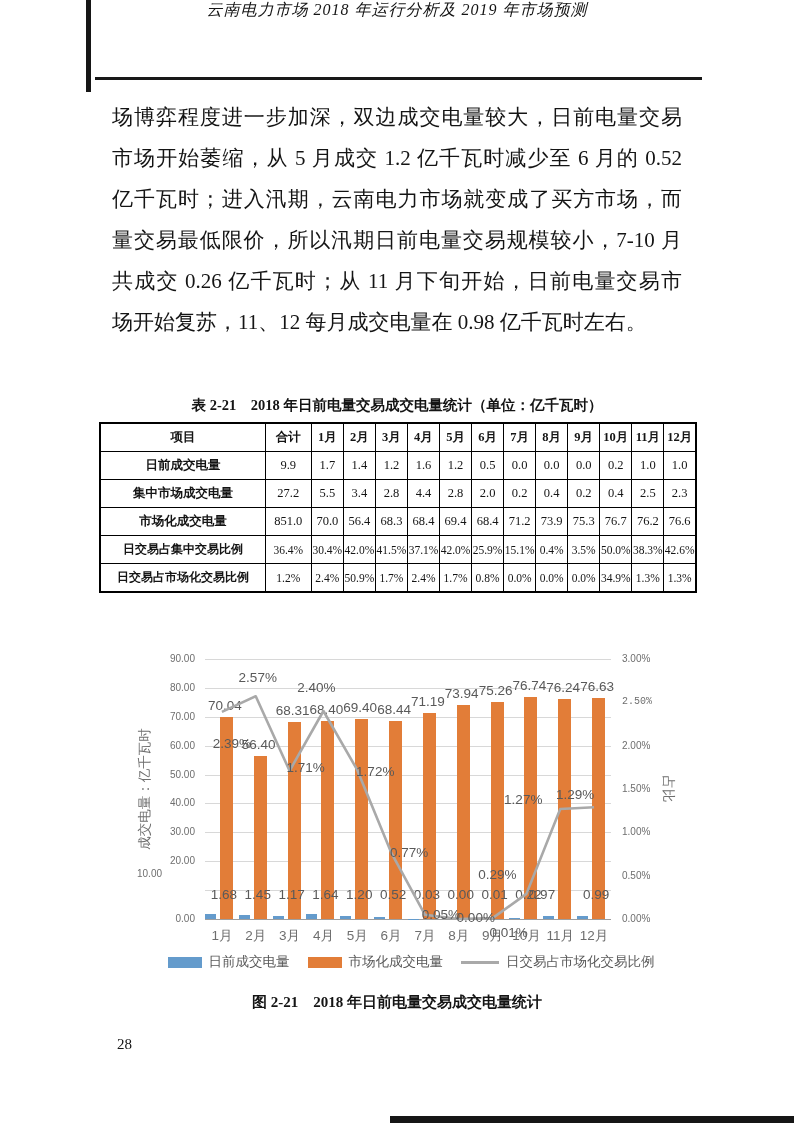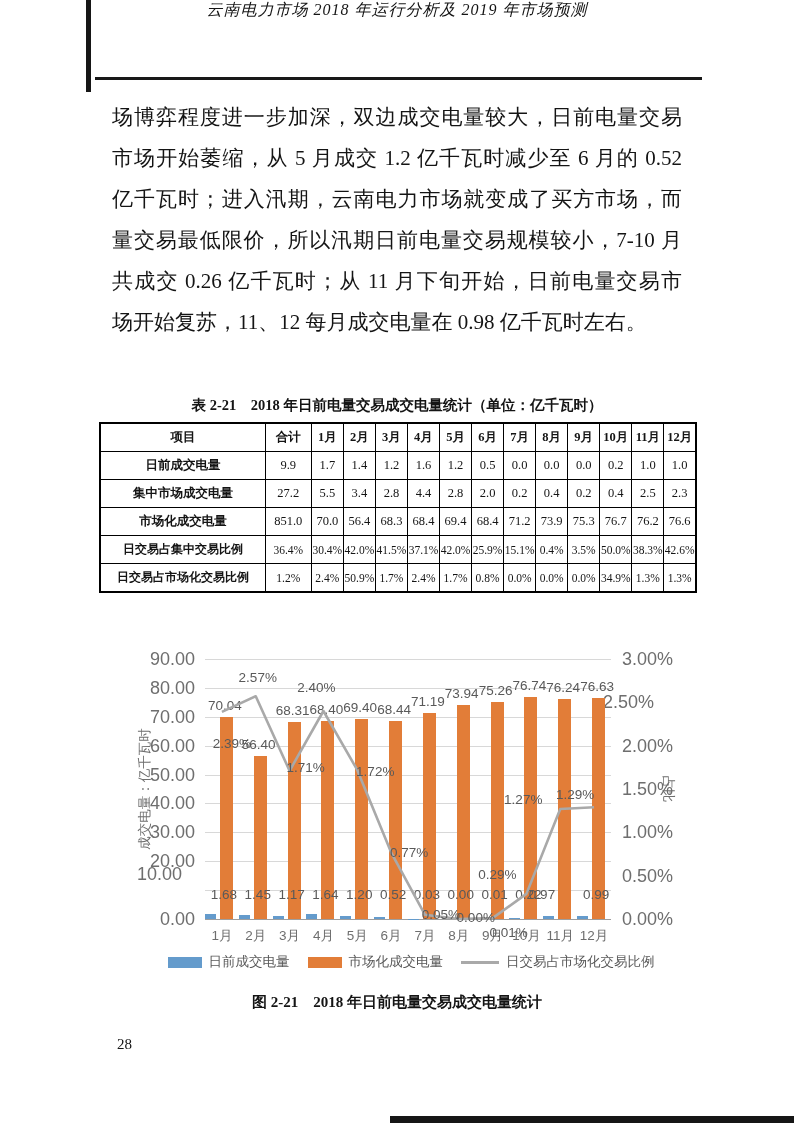--- a/index.html
+++ b/index.html
@@ -27,21 +27,21 @@
   thead th{font-weight:bold;}
   td.rowhead{font-weight:bold;font-size:12.5px;}
   tr.pct td{font-size:11.5px;}
   tr.pct td.rowhead{font-size:12px;}
   
   .chart{position:absolute;left:130px;top:650px;width:562px;height:332px;
     font-family:"Liberation Sans","DejaVu Sans",sans-serif;}
   .chart div{position:absolute;}
   .grid{height:1px;background:#D8D8D8;}
   .grid.base{background:#9E9E9E;}
-  .tick{font-size:18px;color:#6E6E6E;line-height:16px;}
+  .tick{font-size:10px;color:#6E6E6E;line-height:16px;}
   .dlabel{font-size:13.5px;color:#595959;text-align:center;line-height:16px;white-space:nowrap;}
   .plabel{font-size:13.5px;color:#595959;text-align:center;line-height:16px;white-space:nowrap;}
   .cat{font-size:13.5px;color:#6E6E6E;text-align:center;line-height:16px;}
   .axis-title{font-size:13.5px;color:#6E6E6E;text-align:center;line-height:18px;}
   .bar{bottom:auto;}
   .chart svg{position:absolute;left:0;top:0;pointer-events:none;}
   .legend{position:absolute;left:0;top:303px;width:100%;display:flex;justify-content:center;
     align-items:center;font-size:13.5px;color:#595959;}
   .leg-item{display:flex;align-items:center;margin:0 9px;}
   .swatch{display:inline-block;width:34px;height:11px;margin-right:7px;}
@@ -223,21 +223,21 @@
       <div class="tick" style="left: 7px; top: 145.444px; width: 58px; text-align: right;">40.00</div>
       <div class="grid" style="left: 75px; top: 182.333px; width: 406px;"></div>
       <div class="tick" style="left: 7px; top: 174.333px; width: 58px; text-align: right;">30.00</div>
       <div class="grid" style="left: 75px; top: 211.222px; width: 406px;"></div>
       <div class="tick" style="left: 7px; top: 203.222px; width: 58px; text-align: right;">20.00</div>
       <div class="grid" style="left: 75px; top: 240.111px; width: 406px;"></div>
       <div class="tick" style="left: 7px; top: 216px; width: 58px; text-align: left;">10.00</div>
       <div class="grid base" style="left: 75px; top: 269px; width: 406px;"></div>
       <div class="tick" style="left: 7px; top: 261px; width: 58px; text-align: right;">0.00</div>
       <div class="tick" style="left: 492px; top: 1px; width: 54px;">3.00%</div>
-      <div class="tick" style="left: 473px; top: 44.3333px; width: 54px;">2.50%</div>
+      <div class="tick" style="left: 492px; top: 44.3333px; width: 54px; font-family: Liberation Mono, monospace;">2.50%</div>
       <div class="tick" style="left: 492px; top: 87.6667px; width: 54px;">2.00%</div>
       <div class="tick" style="left: 492px; top: 131px; width: 54px;">1.50%</div>
       <div class="tick" style="left: 492px; top: 174.333px; width: 54px;">1.00%</div>
       <div class="tick" style="left: 492px; top: 217.667px; width: 54px;">0.50%</div>
       <div class="tick" style="left: 492px; top: 261px; width: 54px;">0.00%</div>
       <div class="axis-title" style="left: -85px; top: 130px; width: 200px; transform: rotate(-90deg);">成交电量：亿千瓦时</div>
       <div class="axis-title" style="left: 508px; top: 130px; width: 60px; transform: rotate(90deg);">占比</div>
       <div class="bar" style="left: 74.9167px; top: 264.147px; width: 11px; height: 4.85333px; background: rgb(100, 155, 204);"></div>
       <div class="bar" style="left: 89.9167px; top: 66.6622px; width: 13px; height: 202.338px; background: rgb(226, 125, 56);"></div>
       <div class="dlabel" style="left: 64.9167px; top: 47.6622px; width: 60px;">70.04</div>

